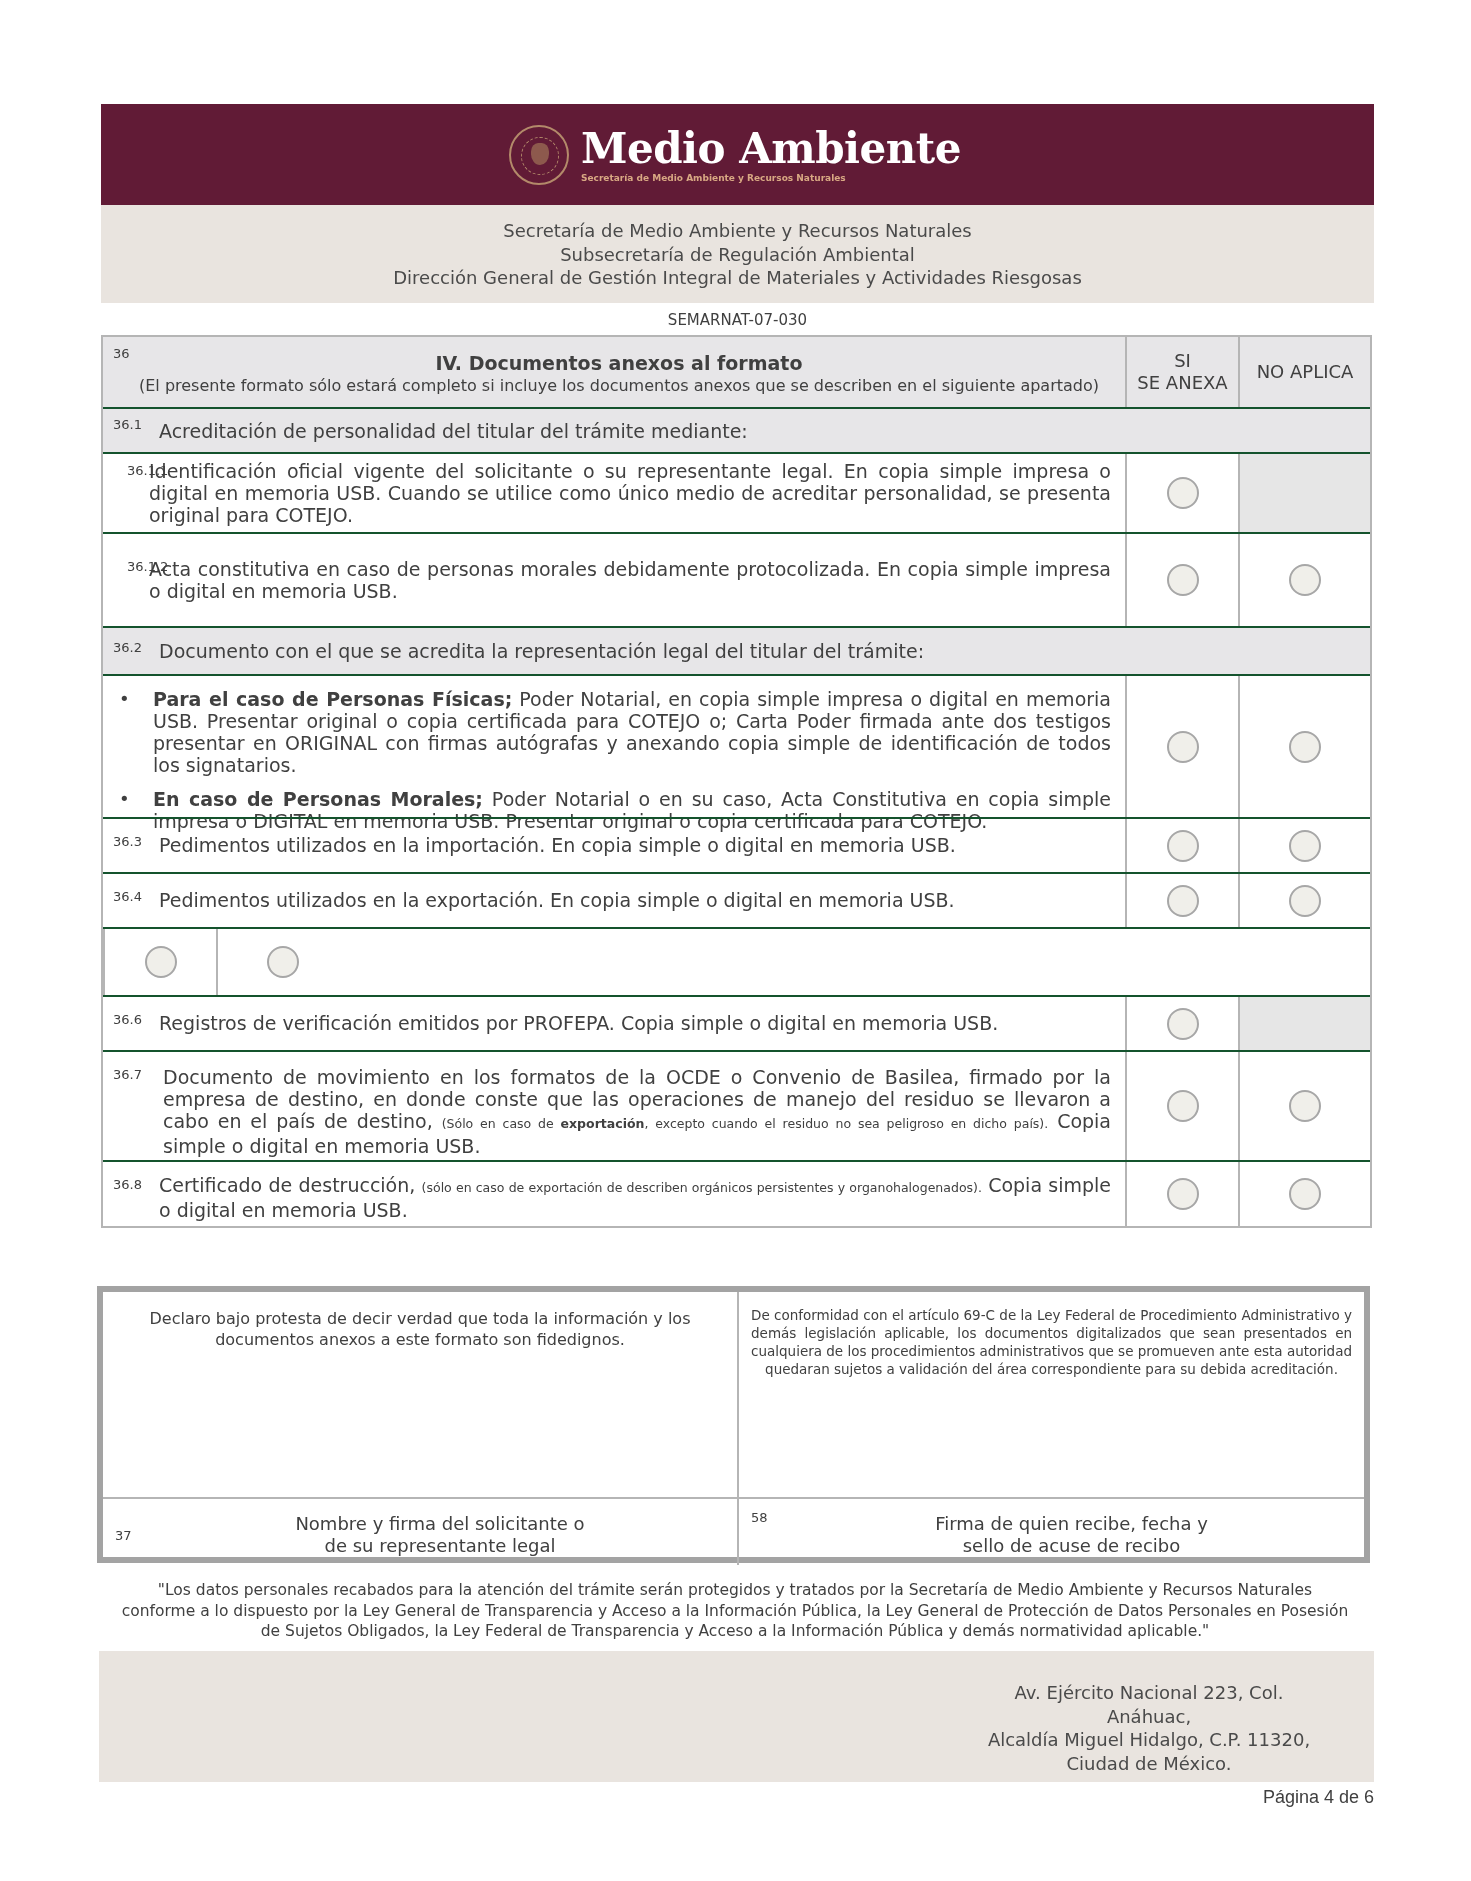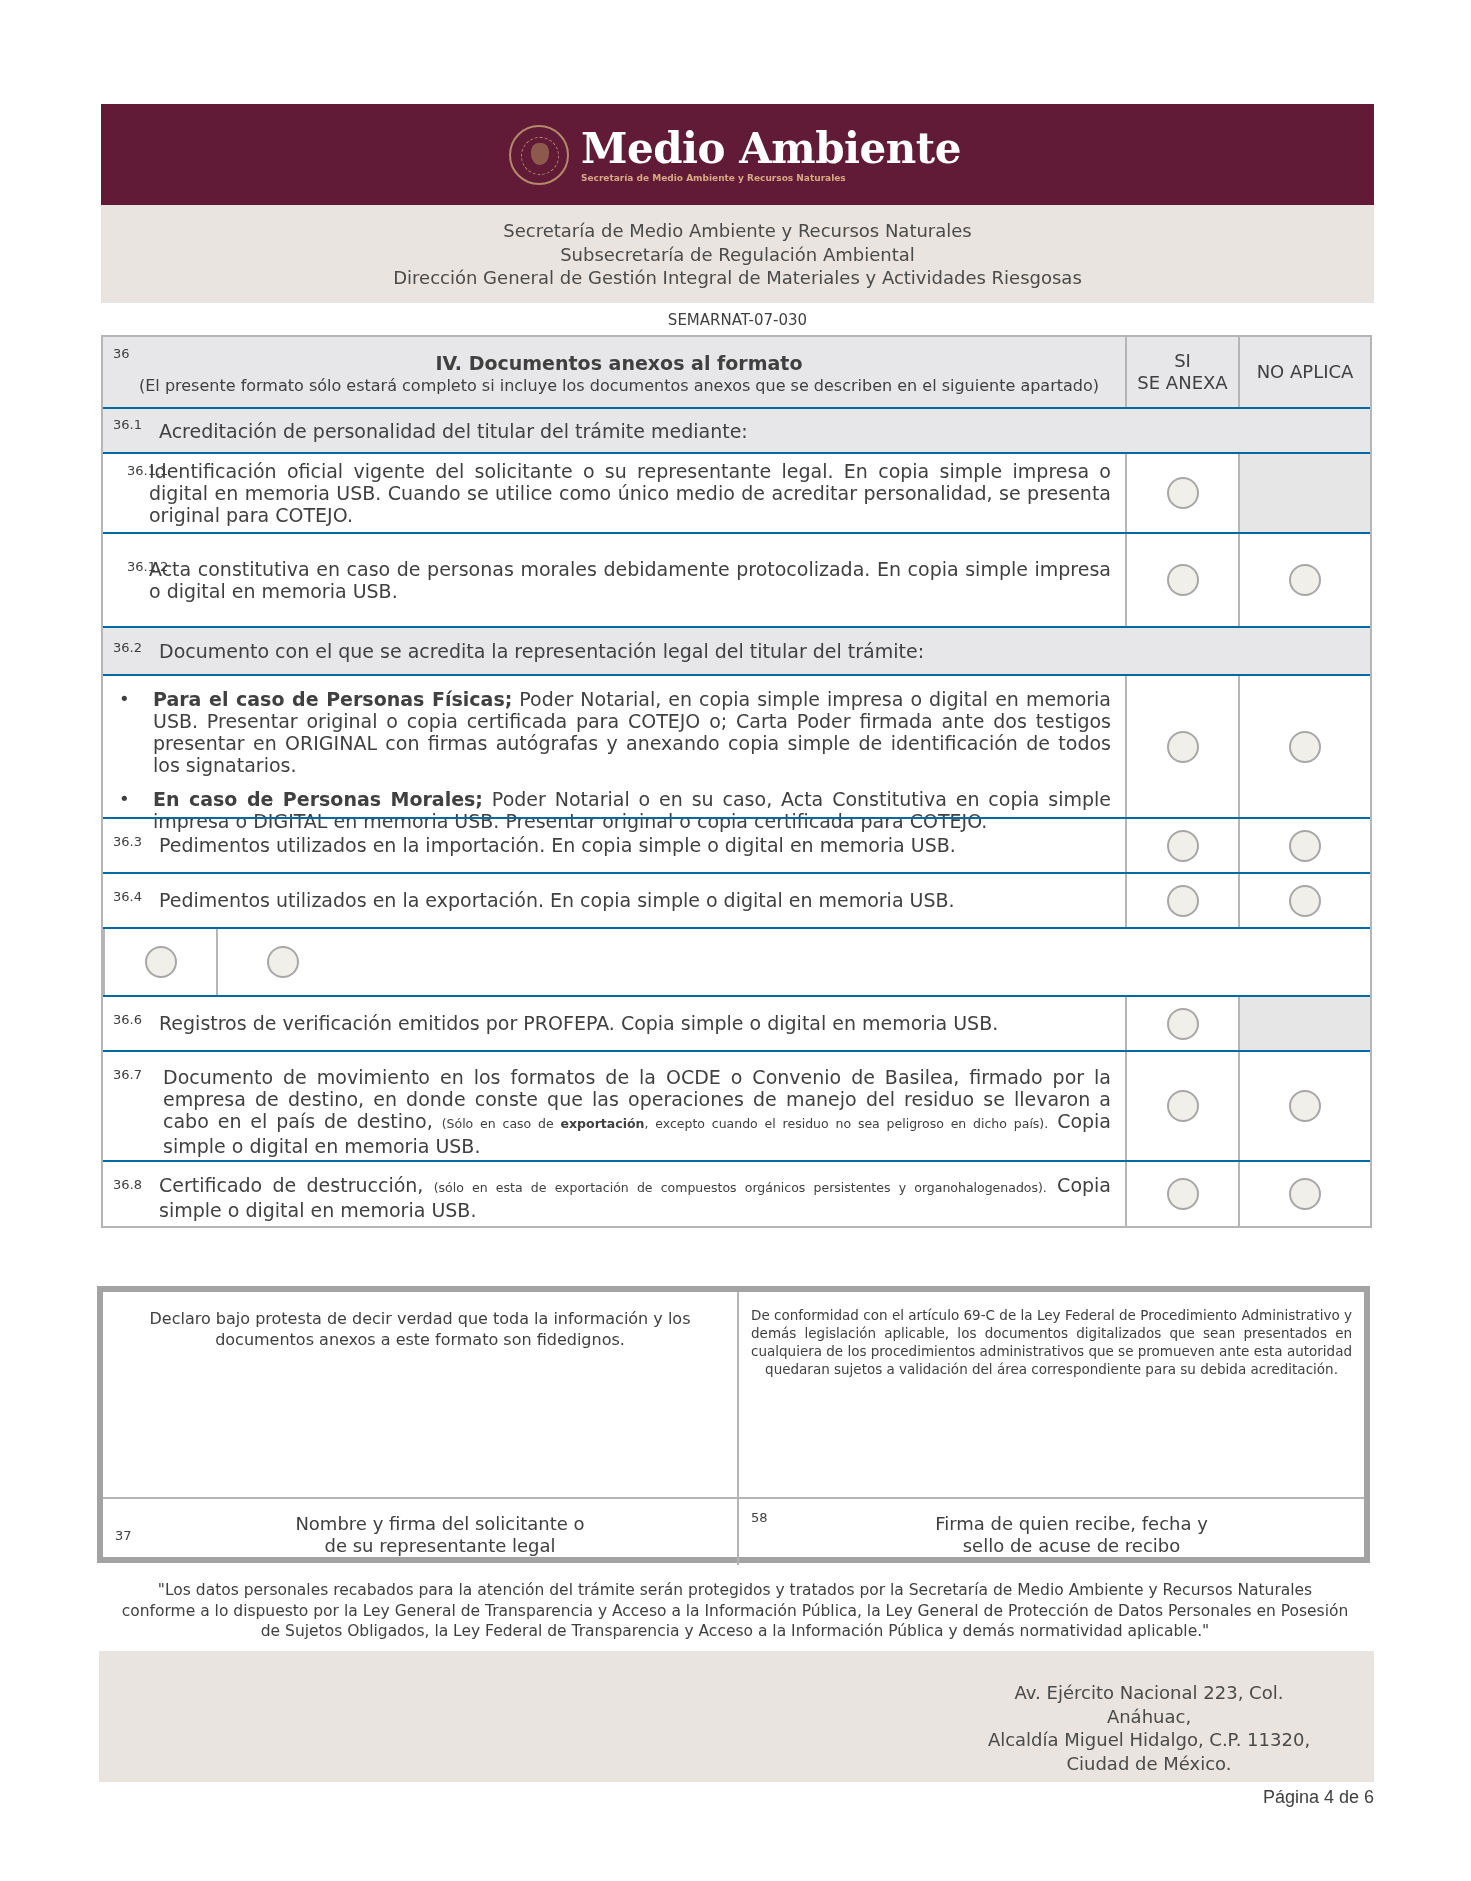--- a/index.html
+++ b/index.html
@@ -14,21 +14,21 @@
   .brand-text { display: flex; flex-direction: column; }
   .brand-title { font-family: "DejaVu Serif", serif; font-weight: bold; font-size: 42px; color: #ffffff; line-height: 44px; letter-spacing: -0.5px; }
   .brand-sub { font-family: "DejaVu Sans", sans-serif; font-weight: bold; font-size: 9px; color: #d8a883; margin-top: 2px; }
 
   .agency { position: absolute; left: 101px; top: 205px; width: 1273px; height: 98px; background: #e9e4df; text-align: center; padding-top: 14px; }
   .agency div { font-size: 18px; line-height: 23.5px; color: #4a4a4a; }
 
   .form-code { position: absolute; left: 101px; top: 311px; width: 1273px; text-align: center; font-size: 15px; color: #404040; }
 
   .tbl { position: absolute; left: 101px; top: 335px; width: 1271px; border: 2px solid #b5b5b5; border-top-width: 2px; }
-  .row { display: flex; border-top: 2px solid #0369a1; position: relative; }
+  .row { display: flex; border-top: 2px solid #14532d; position: relative; }
   .row:first-child { border-top: none; }
   .c-text { width: 1022px; position: relative; padding: 8px 14px 6px 56px; font-size: 19px; line-height: 22px; color: #404040; }
   .c-si, .c-na { display: flex; align-items: center; justify-content: center; border-left: 2px solid #b5b5b5; }
   .c-si { width: 113px; }
   .c-na { width: 132px; }
   .shaded { background: #e7e6e8; }
   .greycell { background: #e6e6e6; }
   .num { position: absolute; left: 10px; top: 6px; font-size: 13px; color: #404040; }
   .num.deep { left: 24px; }
   .radio { width: 32px; height: 32px; border-radius: 50%; border: 2px solid #a7a7a7; background: #f0efea; cursor: pointer; }
@@ -205,21 +205,21 @@
         <div class="radio"></div>
       </div>
     <div class="c-na">
         <div class="radio"></div>
       </div>
   </div>
 
   <div class="row" style="height:66px">
     <div class="c-text justify" style="padding-top:12px;padding-left:56px">
       <span class="num" style="top:12px">36.8</span>
-      <span><span>Certificado de destrucción, </span><span class="small">(sólo en esta de exportación de compuestos orgánicos persistentes y organohalogenados).</span><span> Copia simple o digital en memoria USB.</span></span>
+      <span><span>Certificado de destrucción, </span><span class="small">(sólo en caso de exportación de describen orgánicos persistentes y organohalogenados).</span><span> Copia simple o digital en memoria USB.</span></span>
     </div>
     <div class="c-si">
         <div class="radio"></div>
       </div>
     <div class="c-na">
         <div class="radio"></div>
       </div>
   </div>
 </div>
 

